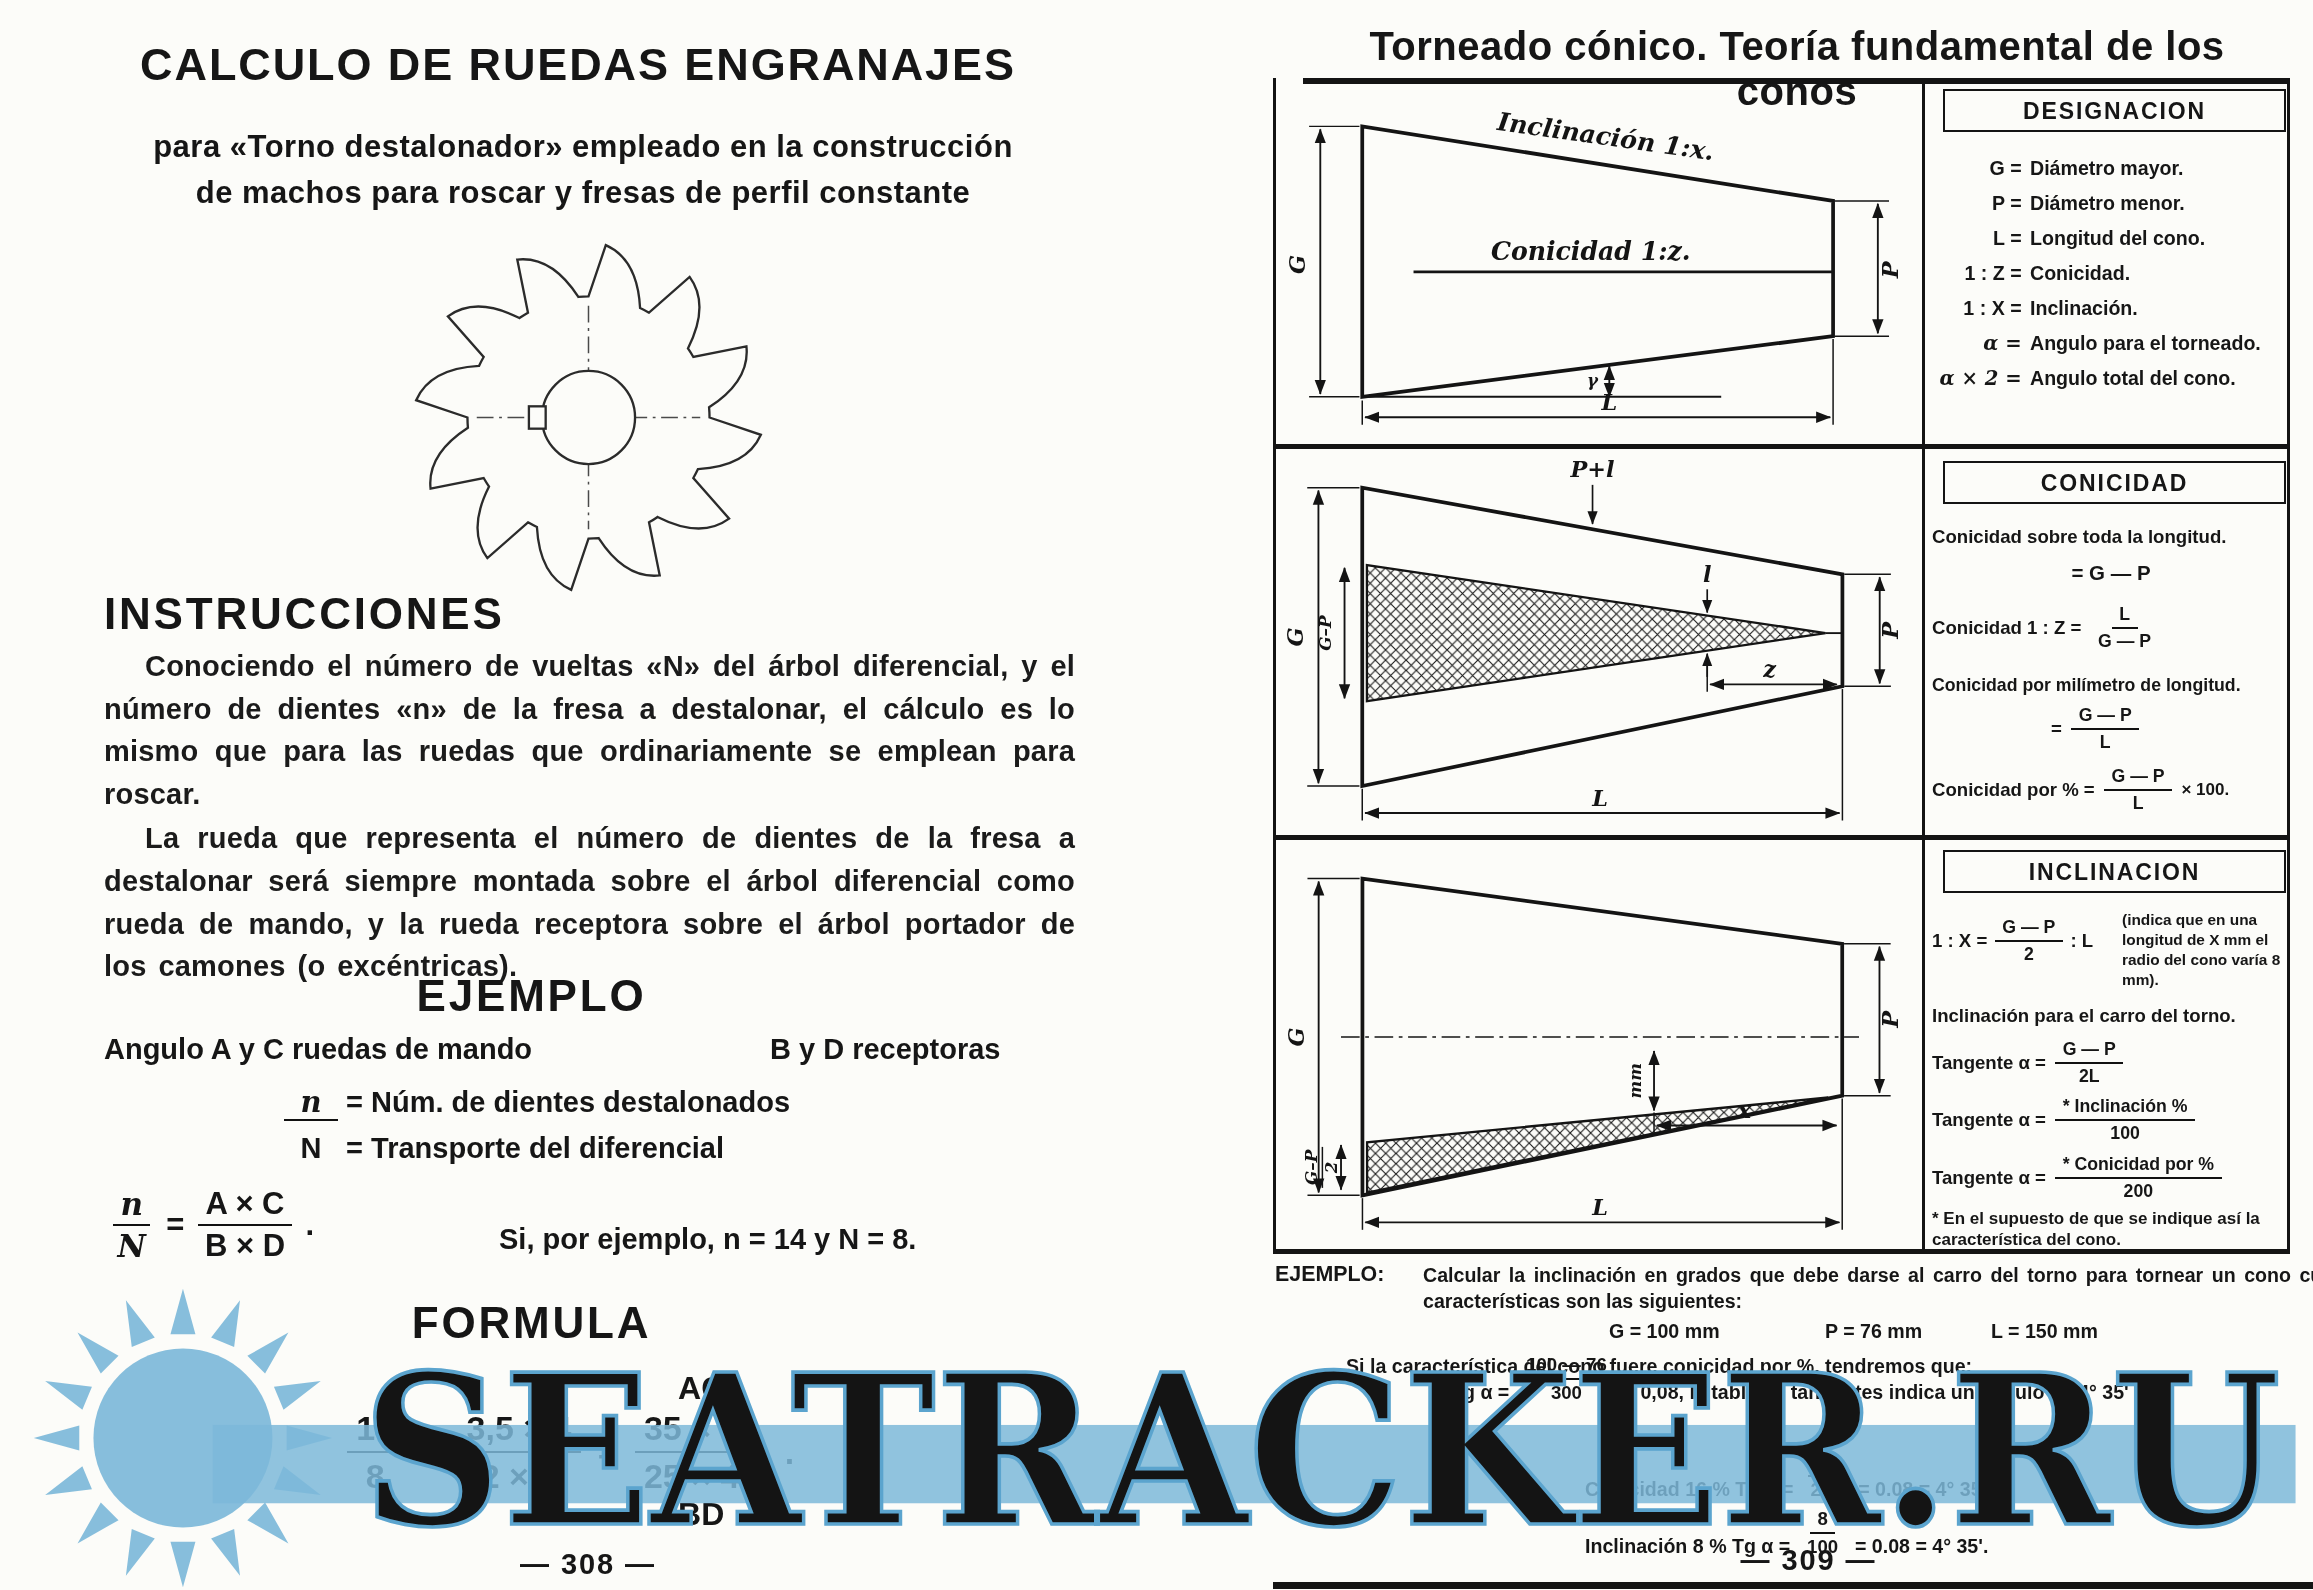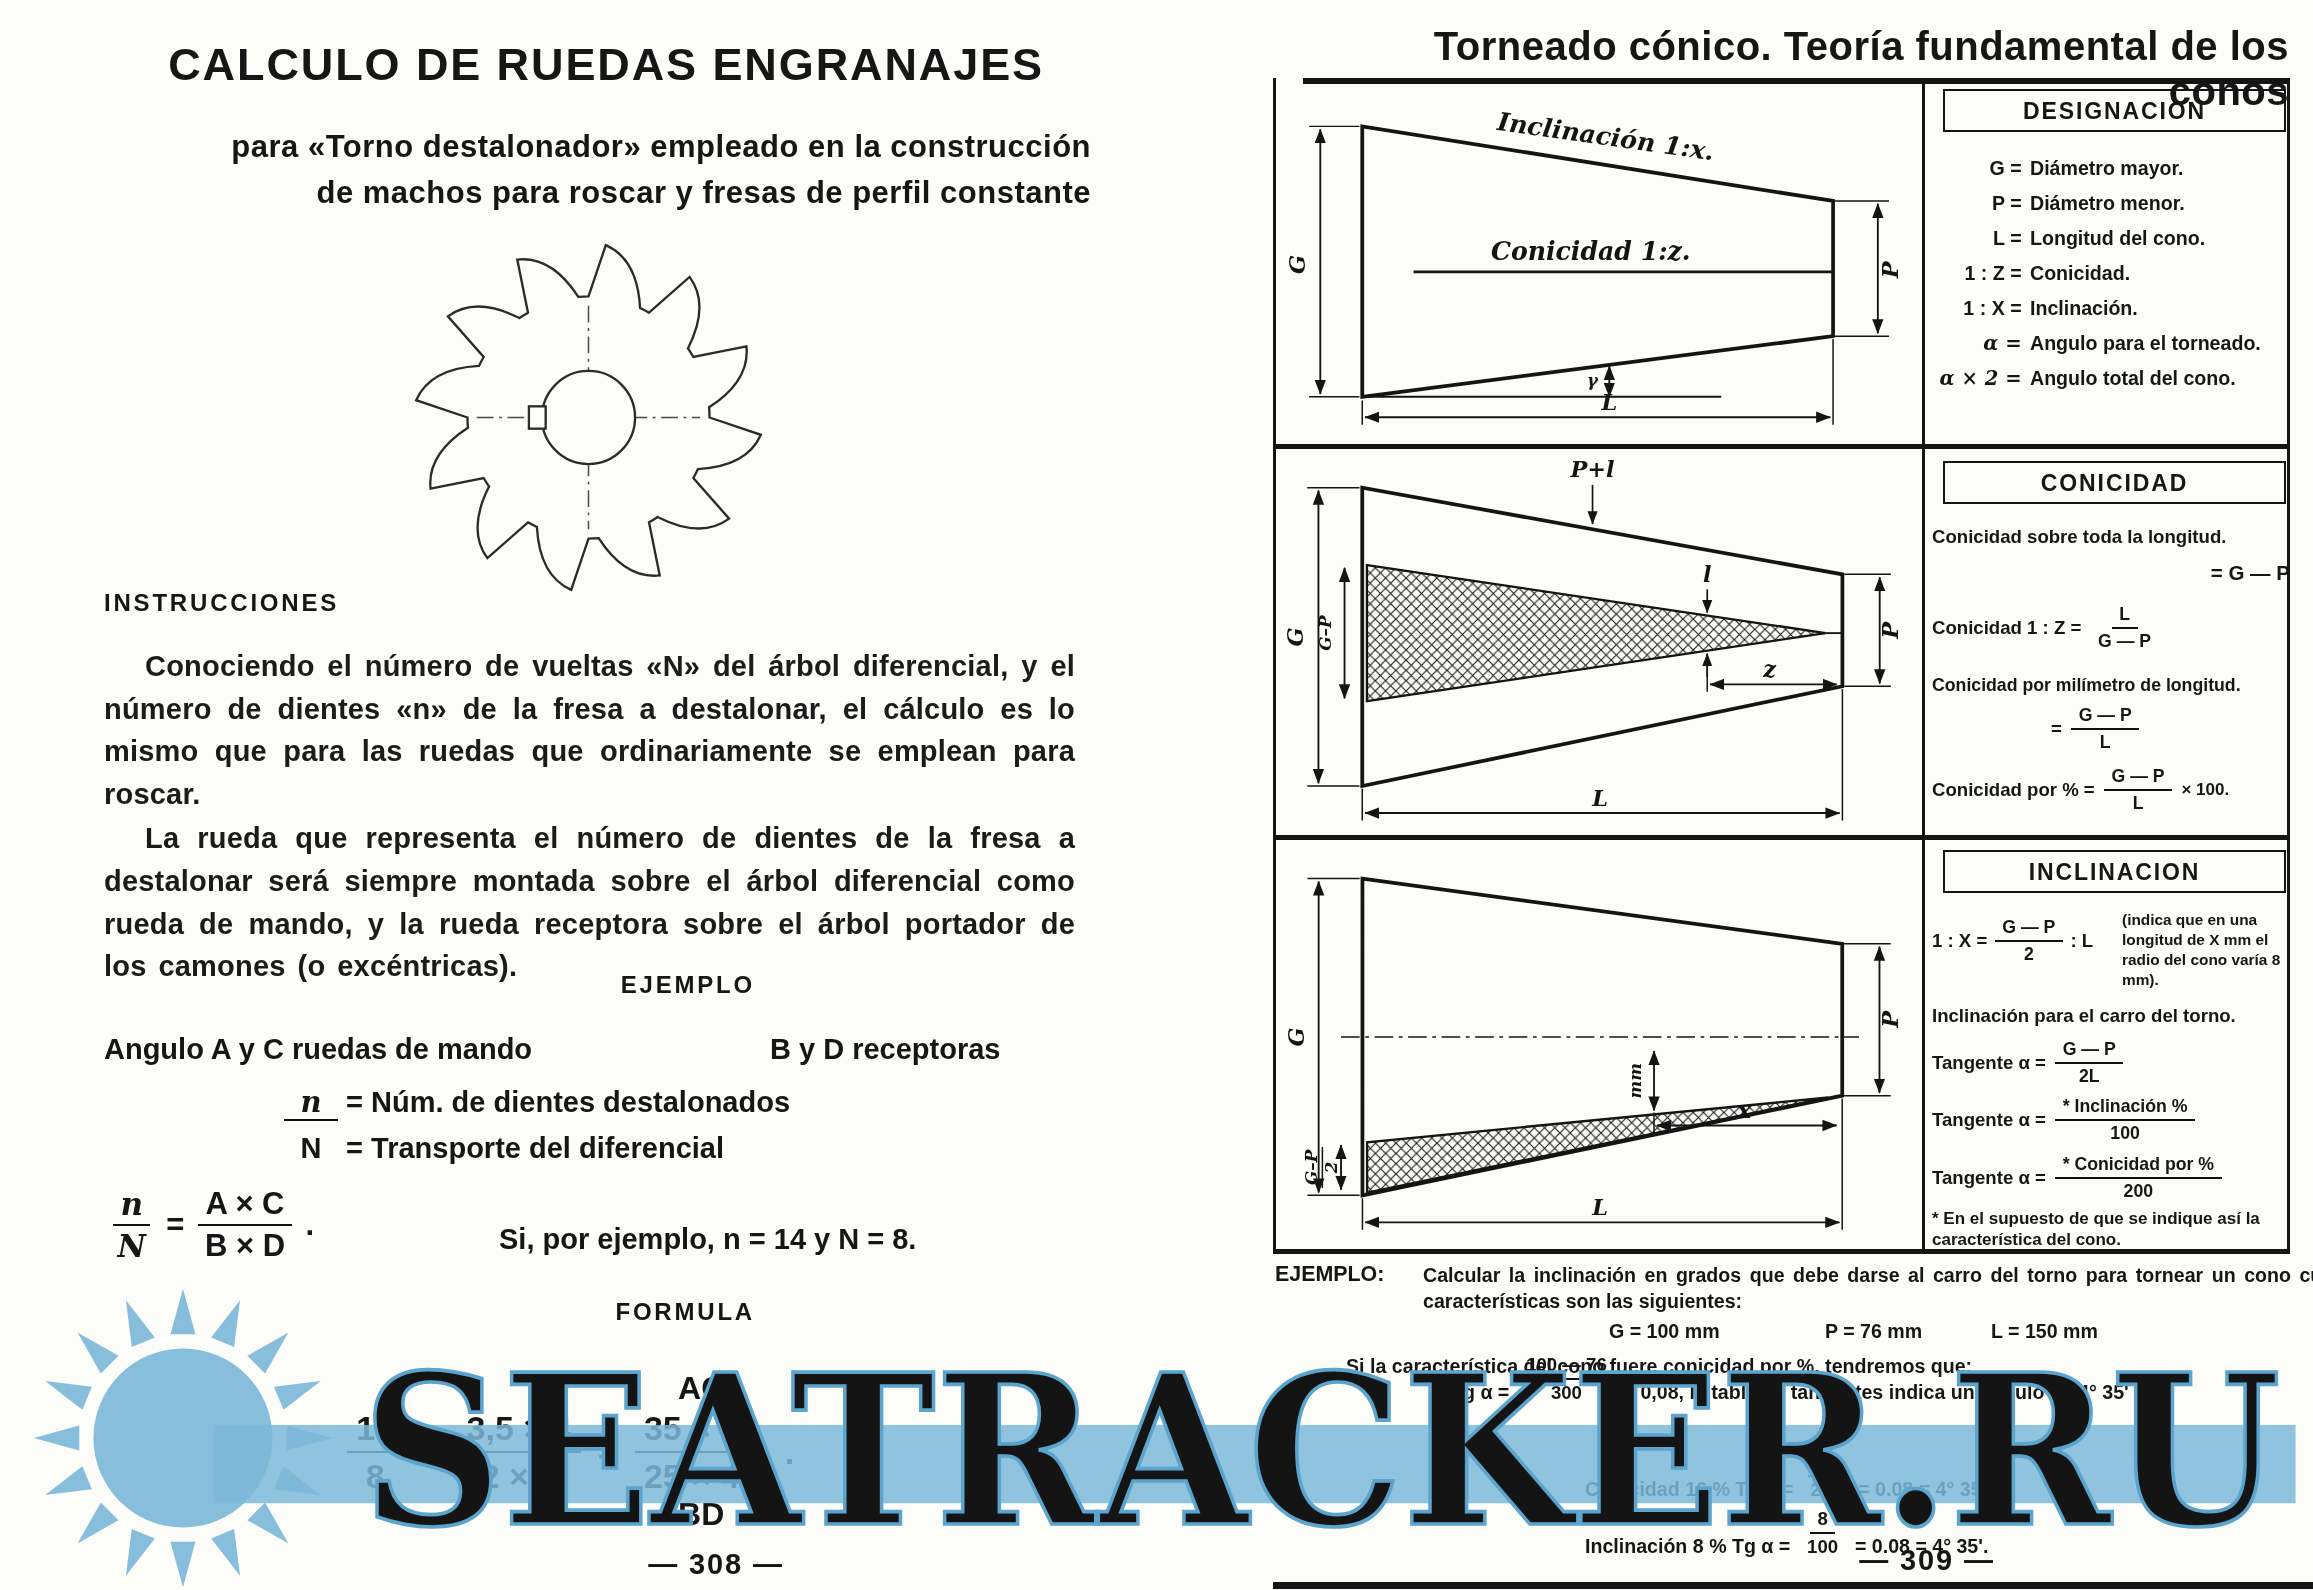--- a/index.html
+++ b/index.html
@@ -1,25 +1,25 @@
 <!DOCTYPE html>
 <html style="font-size:15px"><head>
 <meta charset="utf-8">
 <style>
   *{margin:0;padding:0;box-sizing:border-box;}
   html,body{background:#9a9a9a;}
   #page{position:relative;width:2314px;height:1590px;background:#fcfcf9;font-family:"Liberation Sans",sans-serif;color:#161616;overflow:hidden;}
   .abs{position:absolute;}
-  .ctr{text-align:right;}
+  .ctr{text-align:center;}
   .it{font-style:italic;font-family:"DejaVu Serif",serif;}
   .rule{position:absolute;background:#141414;}
   
   .lp-title{font-weight:bold;font-size:45px;letter-spacing:1.9px;}
   .lp-sub{font-weight:bold;font-size:31px;letter-spacing:0.5px;}
-  .sec-head{font-weight:bold;font-size:24px;letter-spacing:2.8px;}
+  .sec-head{font-weight:bold;font-size:44px;letter-spacing:2.8px;}
   .body-text{font-size:29px;font-weight:bold;line-height:1.47;text-align:justify;letter-spacing:0.2px;word-spacing:3.7px;color:#1b1b1b;}
   .body-text p+p{margin-top:1.9px;}
   .body-text p{text-indent:41px;}
   .line31{font-size:29px;font-weight:bold;}
   
   .fr{display:inline-flex;flex-direction:column;align-items:center;vertical-align:middle;line-height:1.18;}
   .fr .fn{border-bottom:2.3px solid #111;padding:0 7.5px 1.9px;}
   .fr .fd{padding:1.9px 7.5px 0;}
   .row{display:flex;align-items:center;}
   

